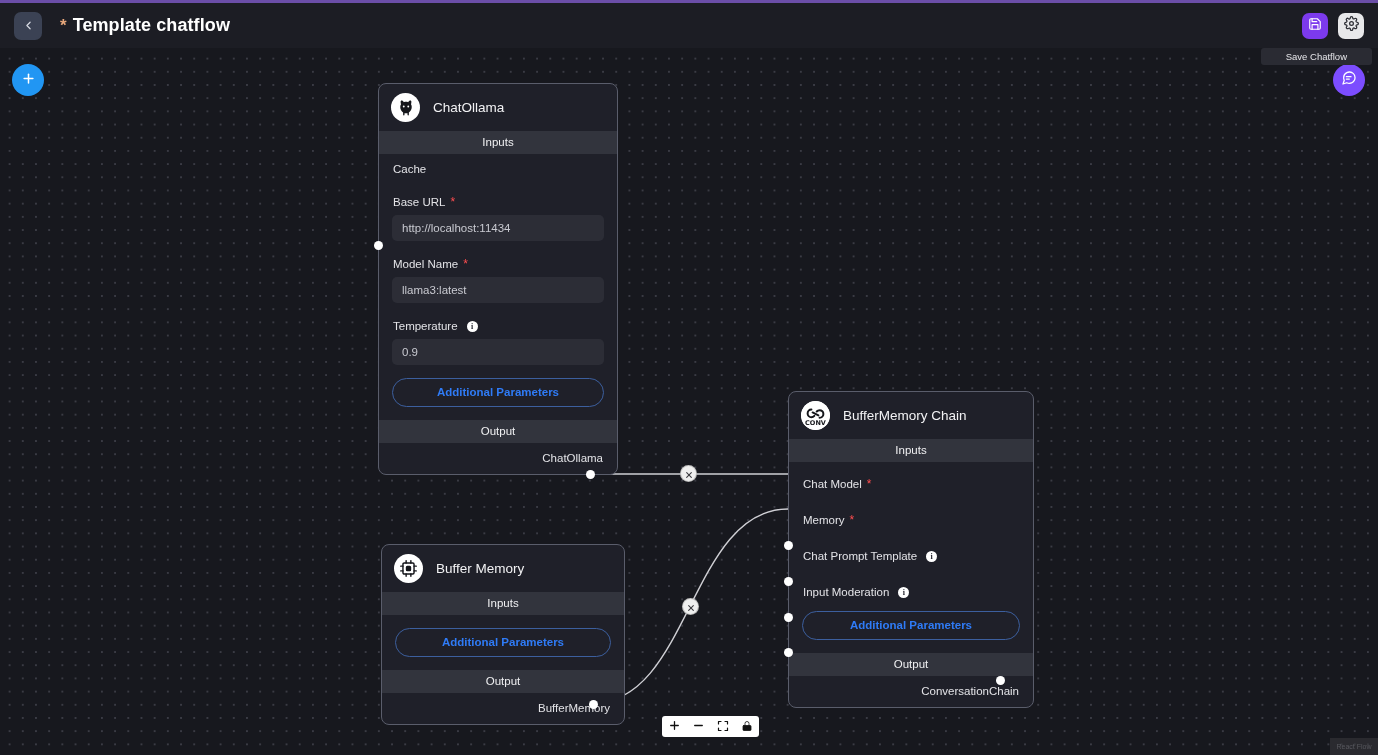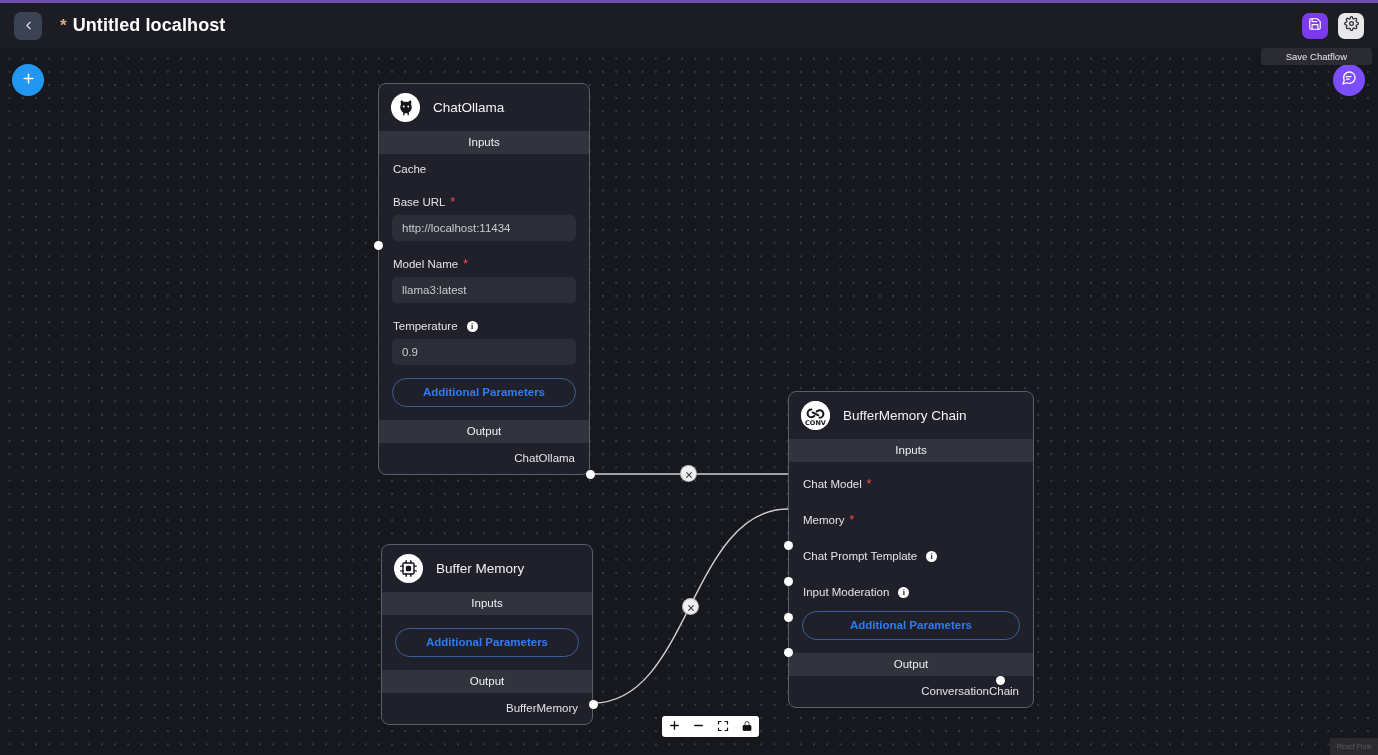--- a/index.html
+++ b/index.html
@@ -192,21 +192,21 @@
     <div class="back-btn">
       <span>
         <svg width="13" height="13" viewBox="0 0 24 24" fill="none" stroke="#d7dae3" stroke-width="2.2" stroke-linecap="round" stroke-linejoin="round">
             <polyline points="15 18 9 12 15 6"></polyline>
           </svg>
       </span>
     </div>
 
     <div class="title-wrap">
       <span class="title-star">*</span>
-      <span class="title-text">Untitled localhost</span>
+      <span class="title-text">Template chatflow</span>
     </div>
 
     <div class="header-spacer"></div>
 
     <div class="hdr-btn save">
       <span>
         <svg width="14" height="14" viewBox="0 0 24 24" fill="none" stroke="#ffffff" stroke-width="2" stroke-linecap="round" stroke-linejoin="round">
             <path d="M19 21H5a2 2 0 0 1-2-2V5a2 2 0 0 1 2-2h11l5 5v11a2 2 0 0 1-2 2z"></path>
             <polyline points="17 21 17 13 7 13 7 21"></polyline>
             <polyline points="7 3 7 8 15 8"></polyline>
@@ -264,21 +264,21 @@
     </div>
     <div class="edge-btn" style="left:683px; top:551px;">
       <span>
         <svg width="8" height="8" viewBox="0 0 24 24" fill="none" stroke="#3a3a3f" stroke-width="3.2" stroke-linecap="round">
             <line x1="5" y1="5" x2="19" y2="19"></line>
             <line x1="19" y1="5" x2="5" y2="19"></line>
           </svg>
       </span>
     </div>
 
-    <div class="node" style="left:378px; top:35px; width:212px;">
+    <div class="node" style="left:378px; top:35px; width:240px;">
       <div class="node-head">
         <div class="node-avatar">
           <svg width="20" height="20" viewBox="0 0 32 32" fill="#15161b">
             <path d="M9 4c-1 0-1.6.9-1.6 2.1 0 1.4.2 2.6.6 3.7C7.2 11 6.8 12.6 6.8 14.3c0 4 2.1 7.2 4.6 8.9v3.6c0 .6.5 1.1 1.1 1.1s1.1-.5 1.1-1.1v-2.6c.7.2 1.5.3 2.4.3s1.7-.1 2.4-.3v2.6c0 .6.5 1.1 1.1 1.1s1.1-.5 1.1-1.1v-3.6c2.5-1.7 4.6-4.9 4.6-8.9 0-1.7-.4-3.3-1.2-4.5.4-1.1.6-2.3.6-3.7C24.6 4.9 24 4 23 4c-1.3 0-2.6 1.1-3.6 2.7-1-.4-2.1-.6-3.4-.6s-2.4.2-3.4.6C11.6 5.1 10.3 4 9 4z"></path>
             <circle cx="12.4" cy="13.6" r="1.5" fill="#ffffff"></circle>
             <circle cx="19.6" cy="13.6" r="1.5" fill="#ffffff"></circle>
           </svg>
         </div>
         <div class="node-title">ChatOllama</div>
       </div>
@@ -321,21 +321,21 @@
       </div>
 
       <div class="band">Output</div>
 
       <div class="out-row">
         <span>ChatOllama</span>
       </div>
       <div class="handle" style="left:207px; top:386px;"></div>
     </div>
 
-    <div class="node" style="left:381px; top:496px; width:212px;">
+    <div class="node" style="left:381px; top:496px; width:244px;">
       <div class="node-head">
         <div class="node-avatar">
           <svg width="19" height="19" viewBox="0 0 24 24" fill="none" stroke="#15161b" stroke-width="1.8" stroke-linecap="round" stroke-linejoin="round">
             <rect x="5" y="5" width="14" height="14" rx="1.5"></rect>
             <rect x="9.5" y="9.5" width="5" height="5" rx="1" fill="#15161b"></rect>
             <line x1="9" y1="2.2" x2="9" y2="5"></line>
               <line x1="15" y1="2.2" x2="15" y2="5"></line>
             <line x1="9" y1="19" x2="9" y2="21.8"></line>
               <line x1="15" y1="19" x2="15" y2="21.8"></line>
             <line x1="2.2" y1="9" x2="5" y2="9"></line>

